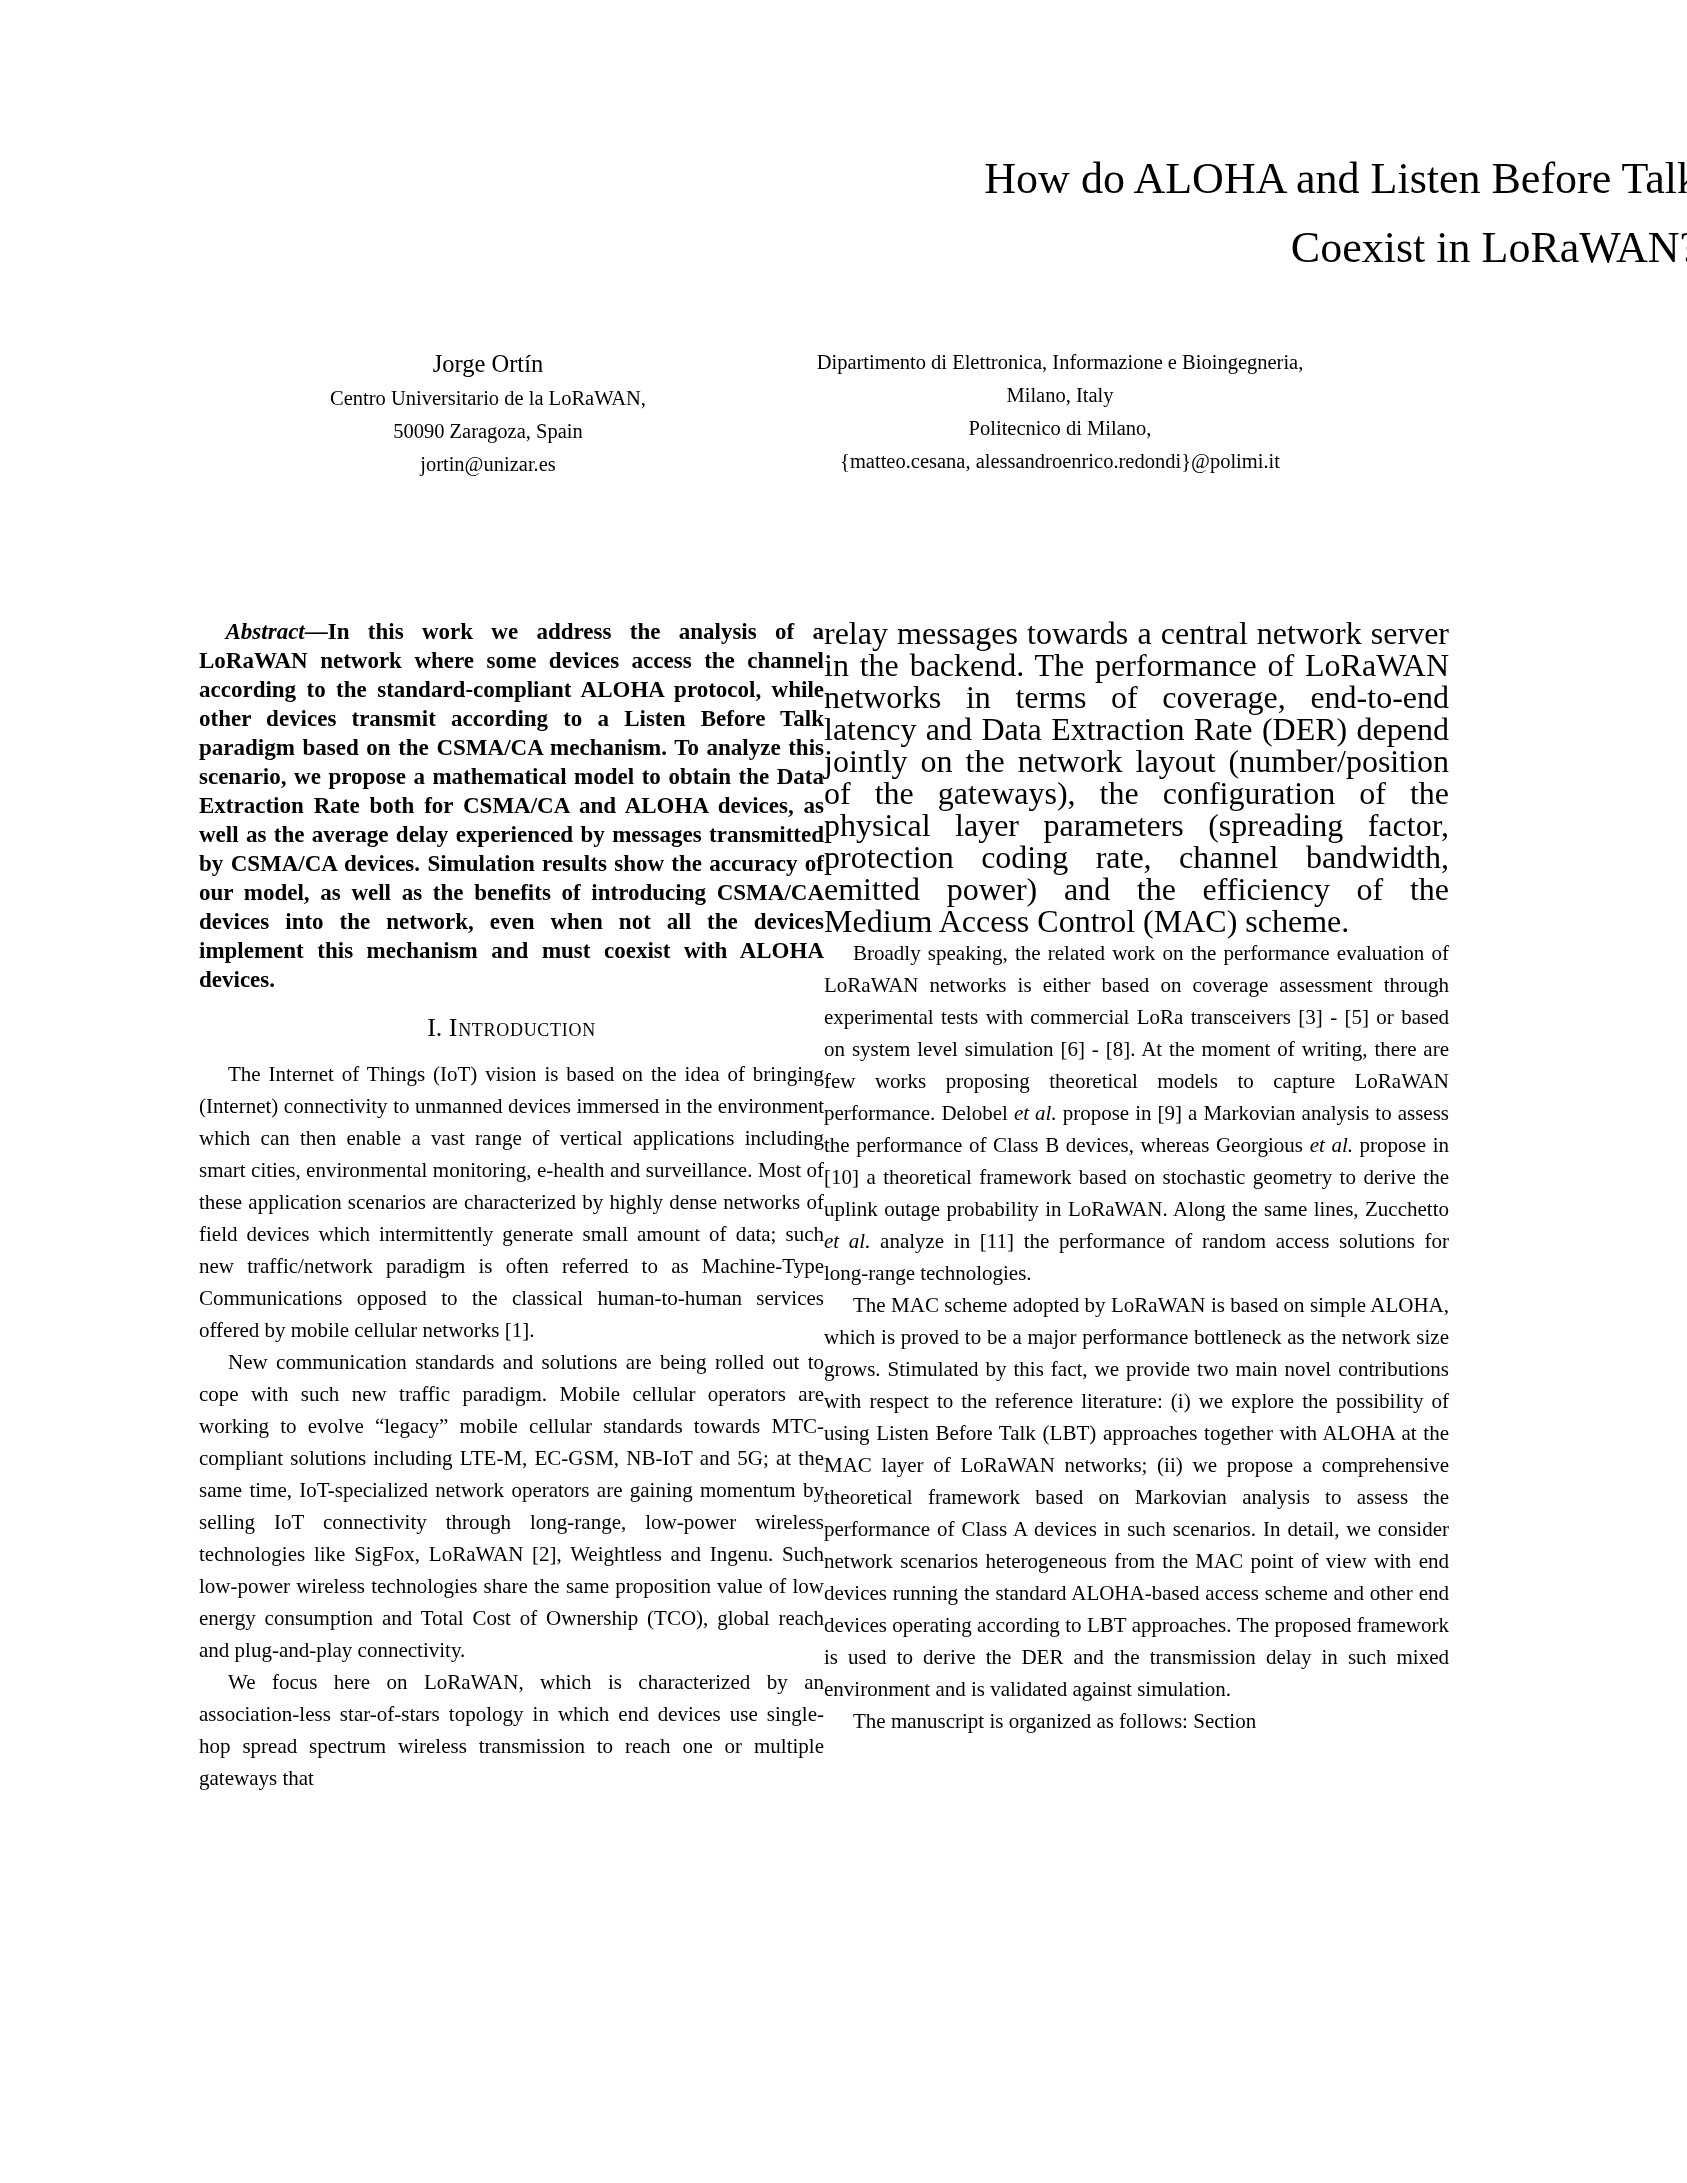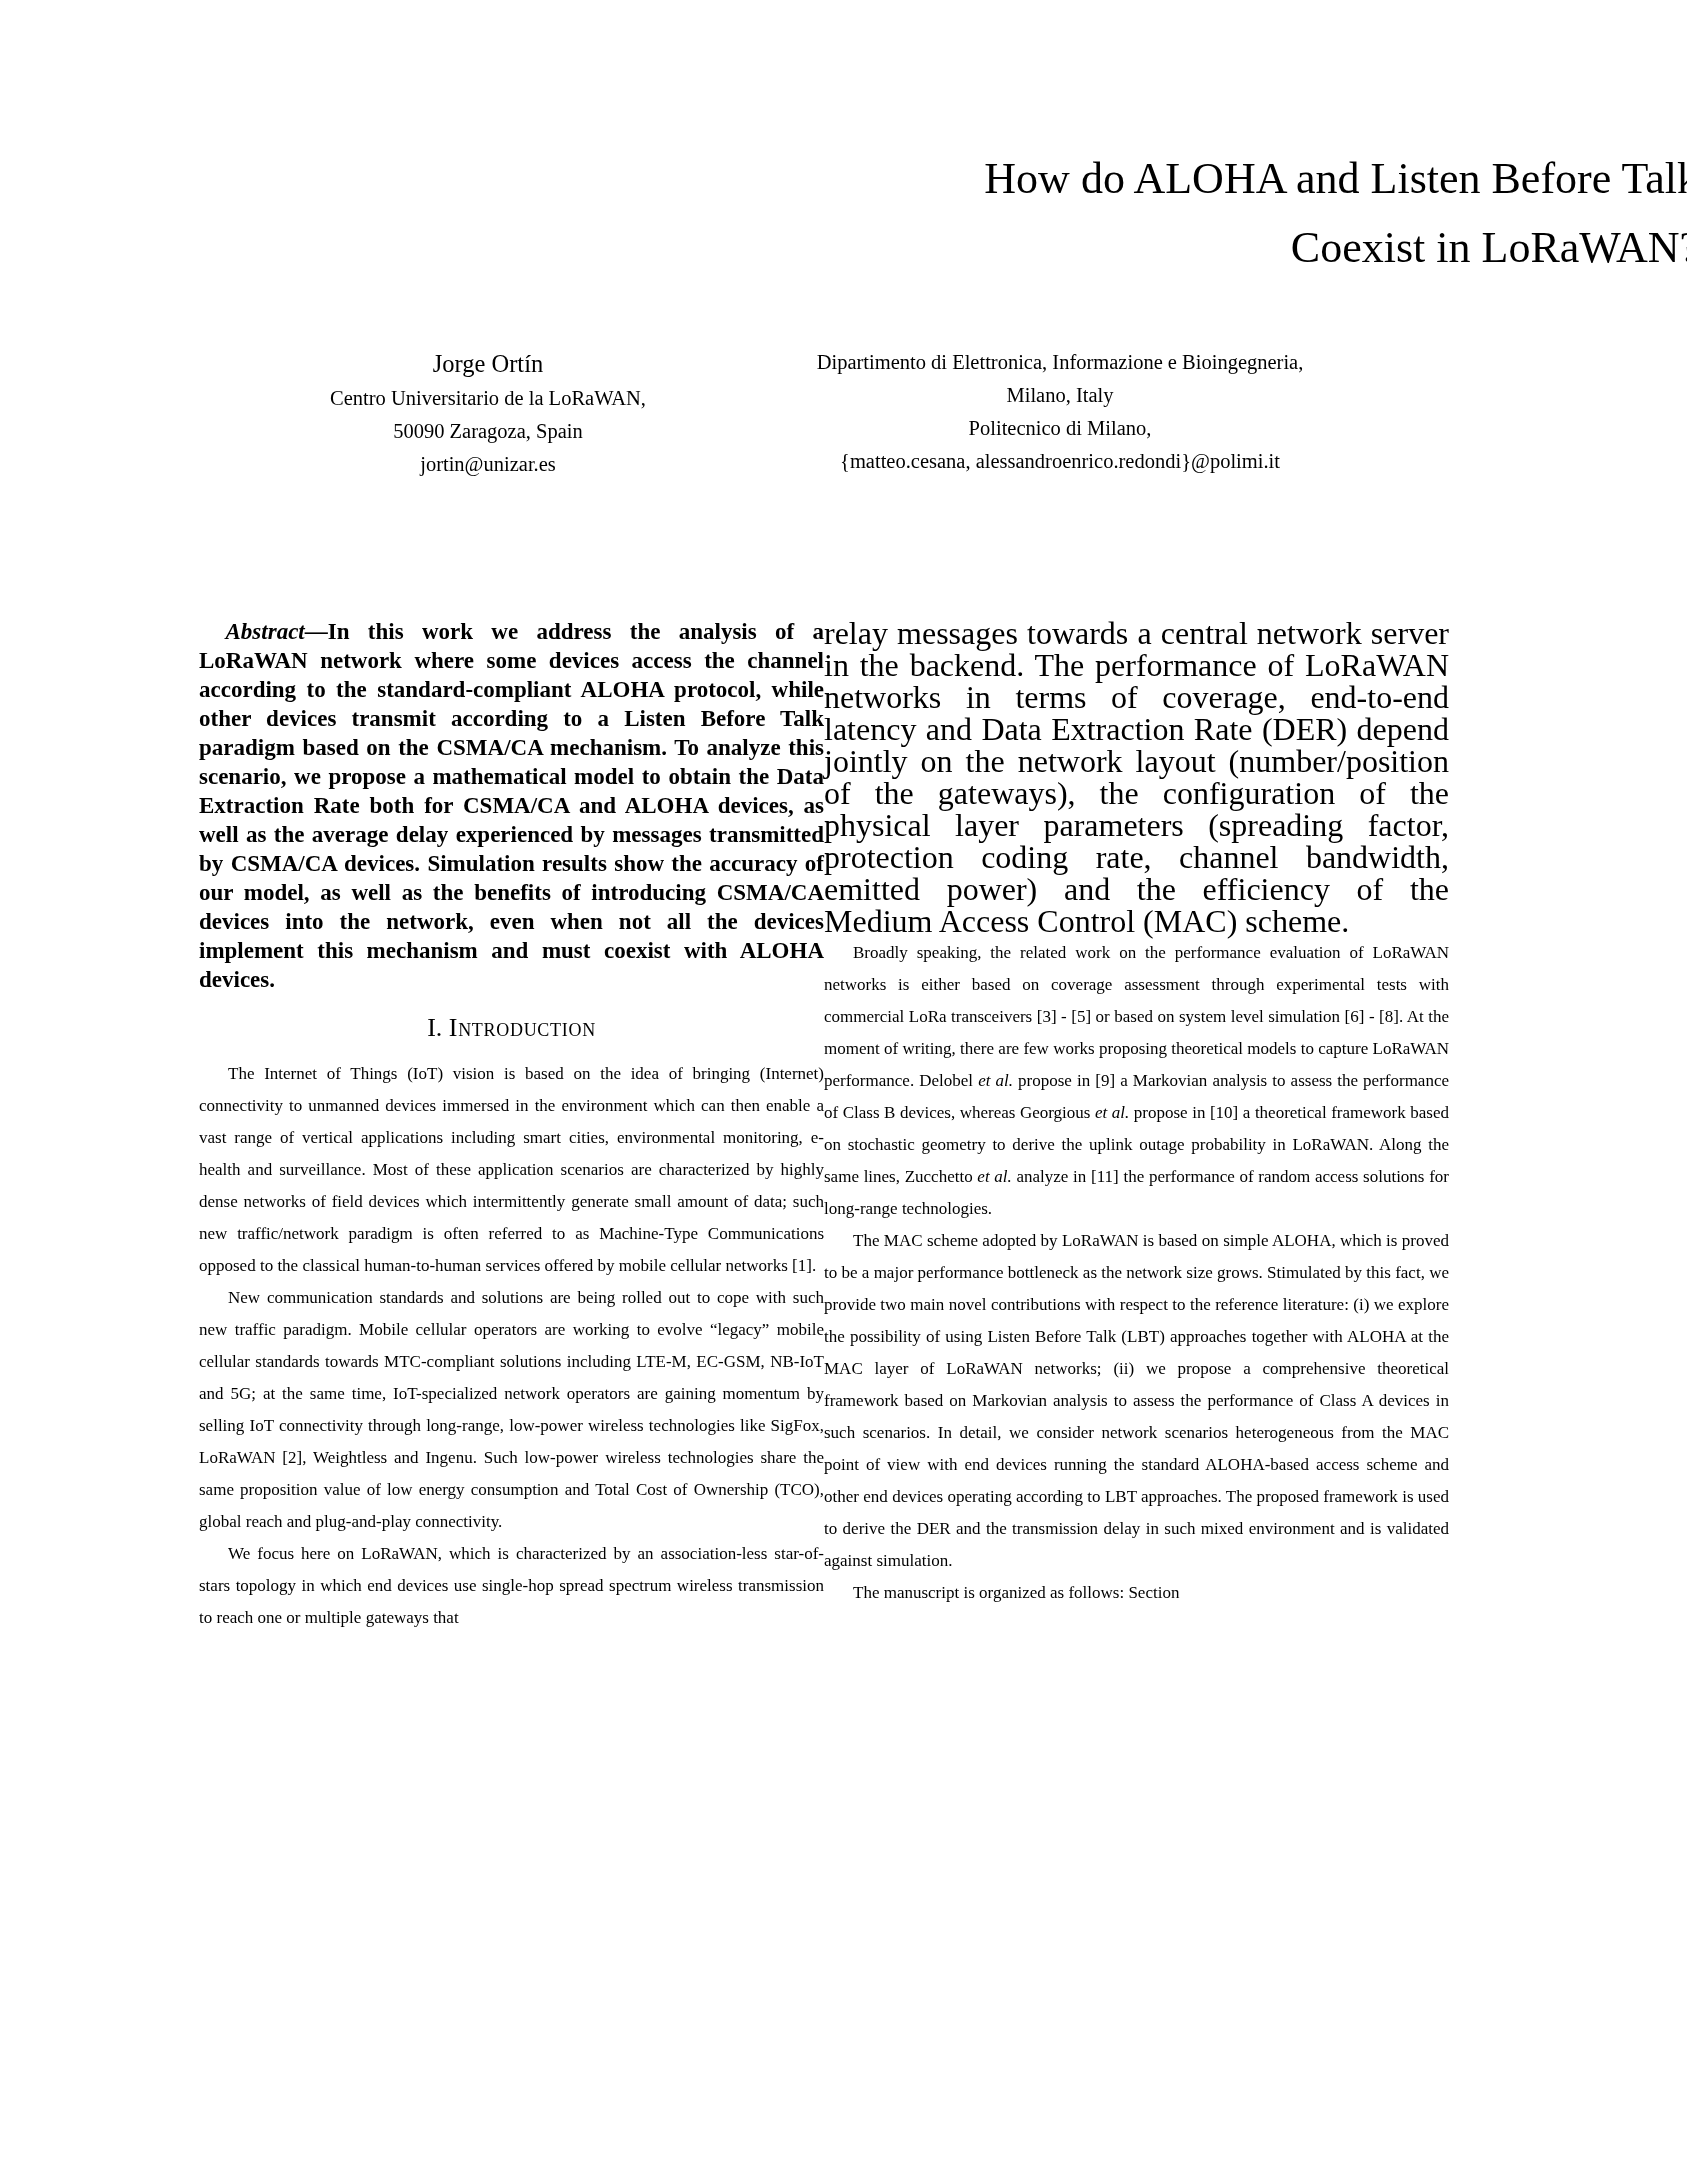--- a/index.html
+++ b/index.html
@@ -57,21 +57,21 @@
     margin: 0;
     text-align: justify;
   }
   .para.abstract {
     font-weight: bold;
     font-size: 23px;
     line-height: 29px;
     text-indent: 26.5px;
   }
   .para.body {
-    font-size: 17px;
+    font-size: 21px;
     line-height: 32px;
     text-indent: 29px;
   }
   .para.body-noindent {
     font-size: 32px;
     line-height: 32px;
     text-indent: 0;
   }
   .section-heading {
     text-align: center;

